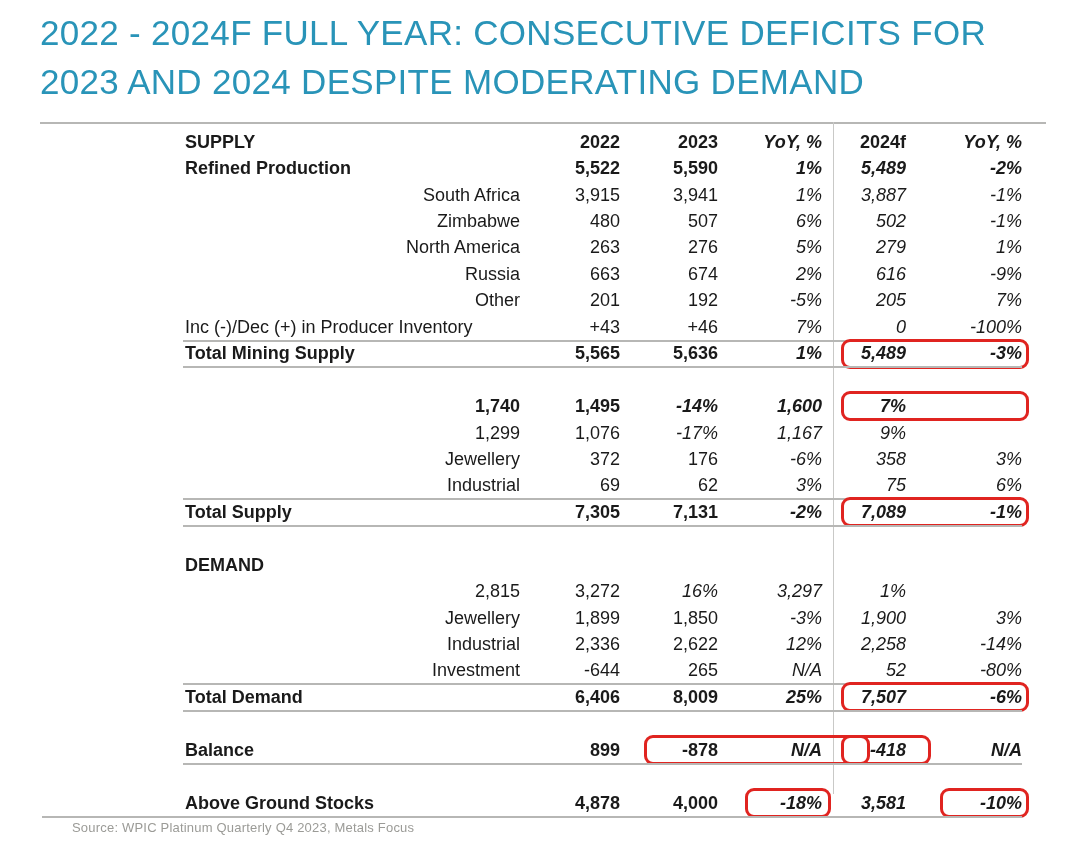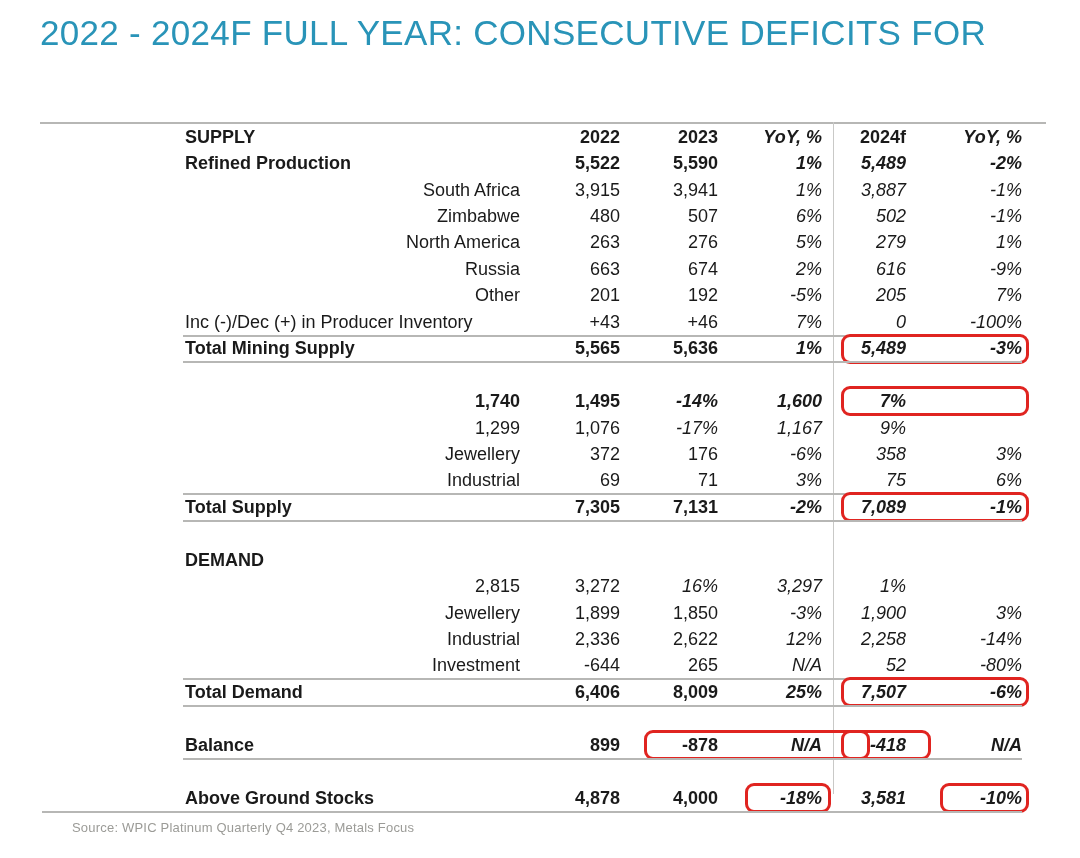--- a/index.html
+++ b/index.html
@@ -7,21 +7,21 @@
   .slide{position:relative;width:1080px;height:858px;background:#ffffff;overflow:hidden;}
 
   .title{
     position:absolute;left:40px;top:8px;width:1010px;
     font-size:35px;line-height:49px;font-weight:400;
     color:var(--title-color);letter-spacing:0.3px;
   }
 
   .tablewrap{
     position:absolute;left:40px;top:122px;width:1006px;
-    border-top:2px solid var(--line);padding-top:0;
+    border-top:2px solid var(--line);padding-top:5px;
   }
   .vline{
     position:absolute;left:793px;top:-2px;width:1px;height:672px;
     background:#c9c9c7;
   }
 
   .row{
     display:grid;
     grid-template-columns:480px 100px 98px 104px 84px 116px;
     height:26.45px;position:relative;align-items:center;
@@ -65,20 +65,21 @@
     font-size:13px;color:var(--src);letter-spacing:0.2px;margin-left:28px;
   }
 </style>
 </head>
 <body>
 
 <div class="slide">
 
   <div class="title">
     <div>2022 - 2024F FULL YEAR: CONSECUTIVE DEFICITS FOR</div>
+    <div>2023 AND 2024 DESPITE MODERATING DEMAND</div>
   </div>
 
   <div class="tablewrap">
     <div class="vline"></div>
     <div id="tbody">
         <div class="row header">
           <div class="cell cl">SUPPLY</div>
           <div class="cell cv c1">2022</div>
           <div class="cell cv c2">2023</div>
           <div class="cell cv c3">YoY, %</div>
@@ -170,21 +171,21 @@
           <div class="cell cl">Jewellery</div>
           <div class="cell cv c1">372</div>
           <div class="cell cv c2">176</div>
           <div class="cell cv c3">-6%</div>
           <div class="cell cv c4">358</div>
           <div class="cell cv c5">3%</div>
         </div>
         <div class="row sub">
           <div class="cell cl">Industrial</div>
           <div class="cell cv c1">69</div>
-          <div class="cell cv c2">71</div>
+          <div class="cell cv c2">62</div>
           <div class="cell cv c3">3%</div>
           <div class="cell cv c4">75</div>
           <div class="cell cv c5">6%</div>
         </div>
         <div class="row total">
           <div class="cell cl">Total Supply</div>
           <div class="cell cv c1">7,305</div>
           <div class="cell cv c2">7,131</div>
           <div class="cell cv c3">-2%</div>
           <div class="cell cv c4">7,089</div>

